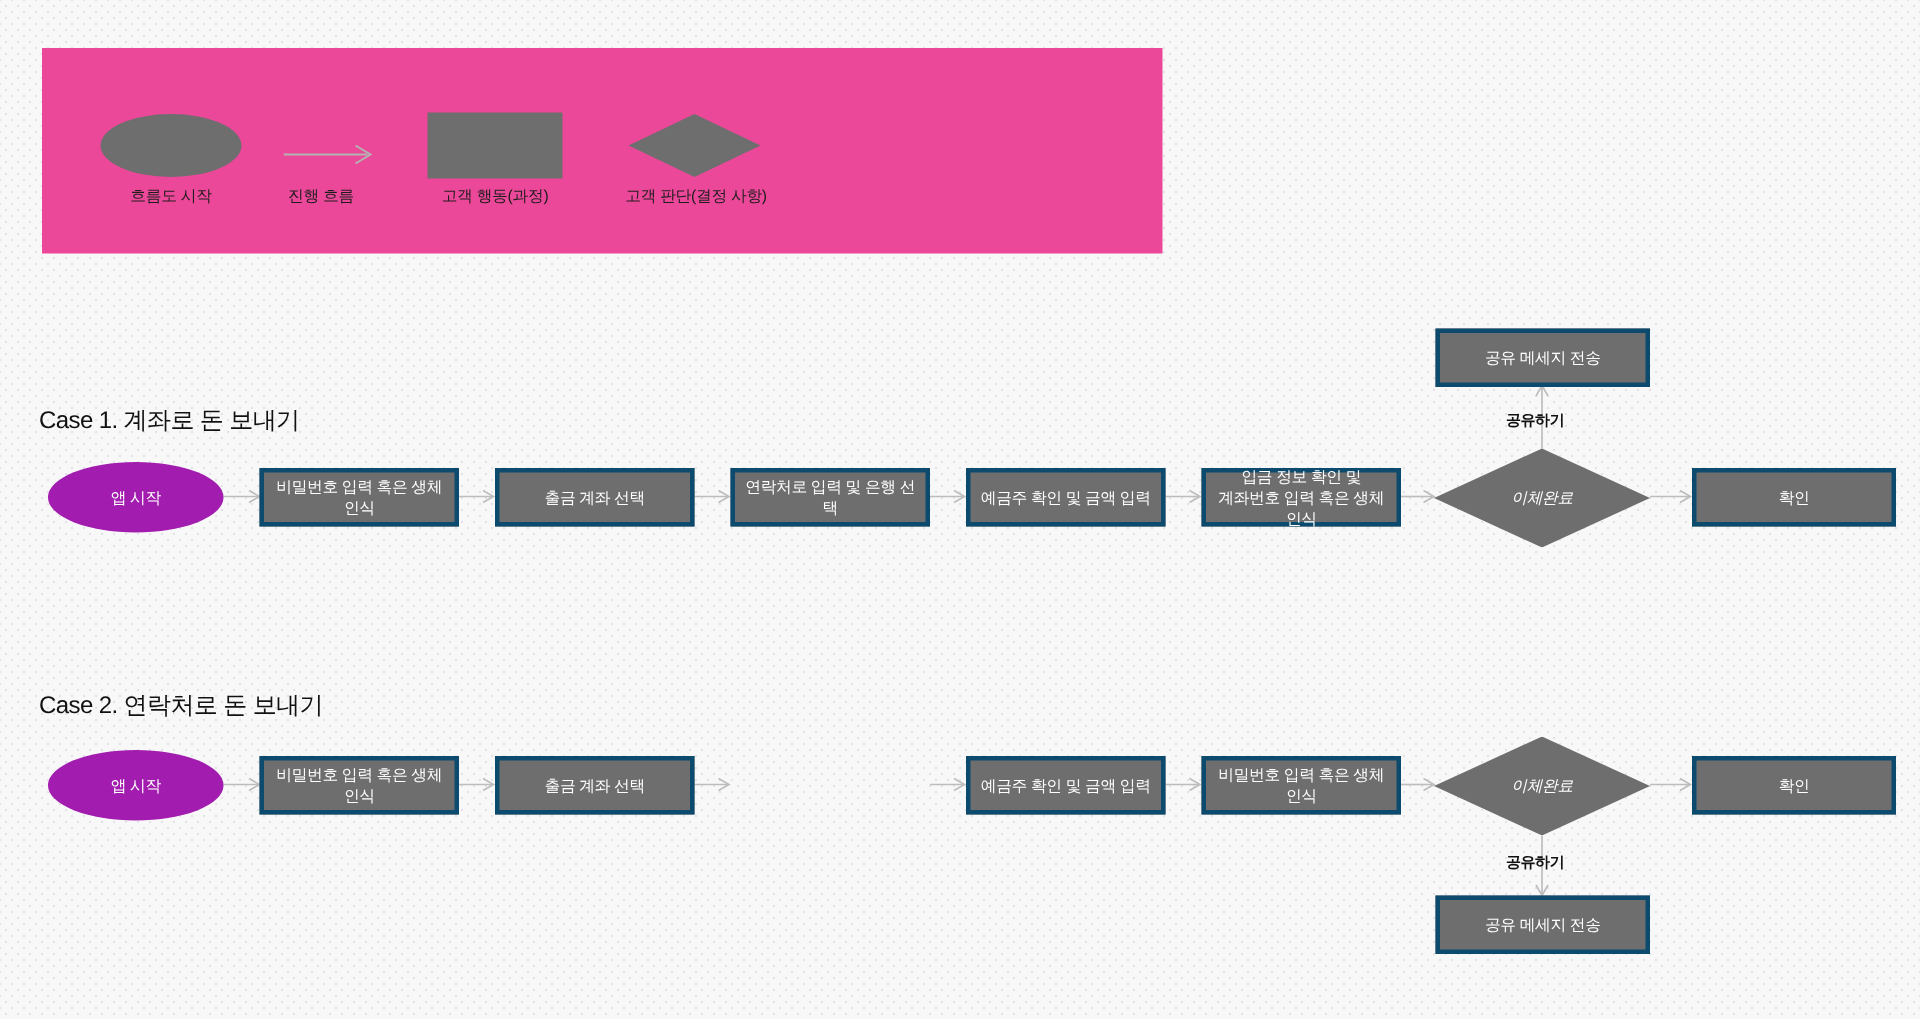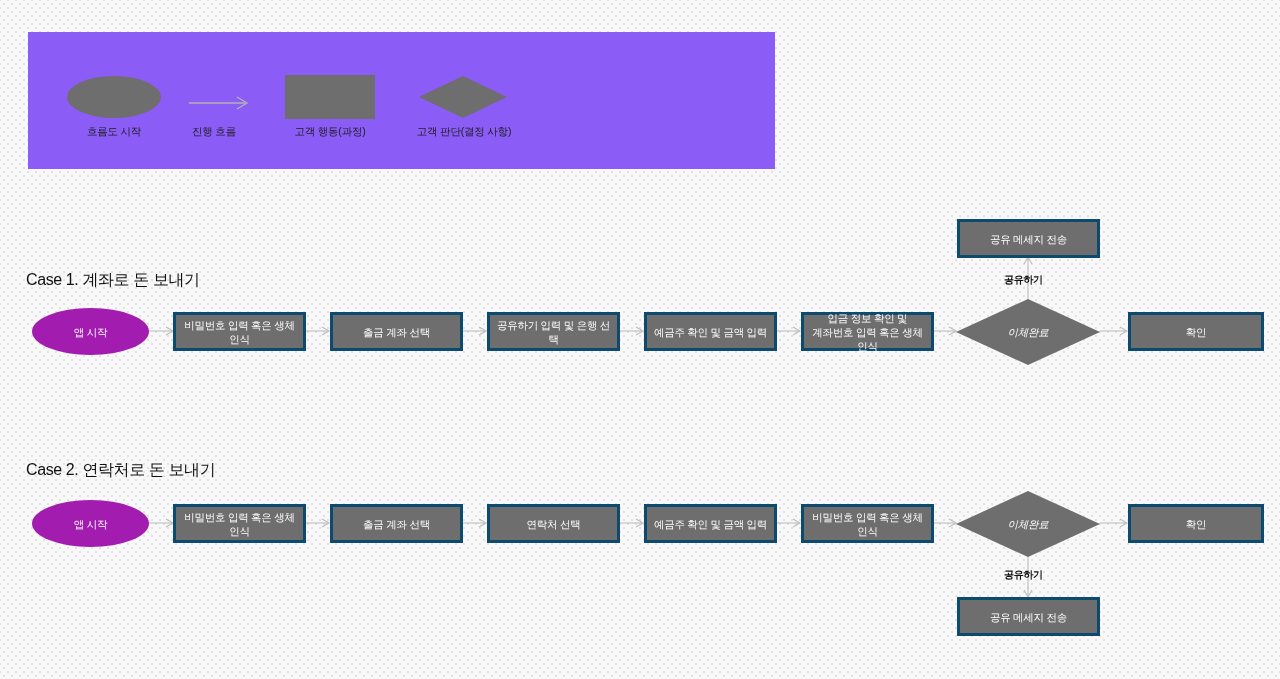--- a/index.html
+++ b/index.html
@@ -26,21 +26,21 @@
     inset: 0;
   }
 
   
   .legend-panel {
     position: absolute;
     left: 28px;
     top: 32px;
     width: 747px;
     height: 137px;
-    background: #8b5cf6;
+    background: #ec4899;
   }
   .legend-item {
     position: absolute;
     text-align: center;
   }
   .legend-caption {
     position: absolute;
     width: 200px;
     left: 50%;
     transform: translateX(-50%);
@@ -210,21 +210,21 @@
 
   <div class="node process" id="c1-step1" style="left:173px;top:312px;width:133px;height:39px;">
     <span class="node-label">비밀번호 입력 혹은 생체 인식</span>
   </div>
 
   <div class="node process" id="c1-step2" style="left:330px;top:312px;width:133px;height:39px;">
     <span class="node-label">출금 계좌 선택</span>
   </div>
 
   <div class="node process" id="c1-step3" style="left:487px;top:312px;width:133px;height:39px;">
-    <span class="node-label">공유하기 입력 및 은행 선택</span>
+    <span class="node-label">연락처로 입력 및 은행 선택</span>
   </div>
 
   <div class="node process" id="c1-step4" style="left:644px;top:312px;width:133px;height:39px;">
     <span class="node-label">예금주 확인 및 금액 입력</span>
   </div>
 
   <div class="node process" id="c1-step5" style="left:801px;top:312px;width:133px;height:39px;">
     <span class="node-label">입금 정보 확인 및
 계좌번호 입력 혹은 생체 인식</span>
   </div>
@@ -279,23 +279,20 @@
   </div>
 
   <div class="node process" id="c2-step1" style="left:173px;top:504px;width:133px;height:39px;">
     <span class="node-label">비밀번호 입력 혹은 생체 인식</span>
   </div>
 
   <div class="node process" id="c2-step2" style="left:330px;top:504px;width:133px;height:39px;">
     <span class="node-label">출금 계좌 선택</span>
   </div>
 
-  <div class="node process" id="c2-step3" style="left:487px;top:504px;width:133px;height:39px;">
-    <span class="node-label">연락처 선택</span>
-  </div>
 
   <div class="node process" id="c2-step4" style="left:644px;top:504px;width:133px;height:39px;">
     <span class="node-label">예금주 확인 및 금액 입력</span>
   </div>
 
   <div class="node process" id="c2-step5" style="left:801px;top:504px;width:133px;height:39px;">
     <span class="node-label">비밀번호 입력 혹은 생체 인식</span>
   </div>
 
   <div class="node decision" id="c2-decision" style="left:956px;top:491px;width:144px;height:66px;">

